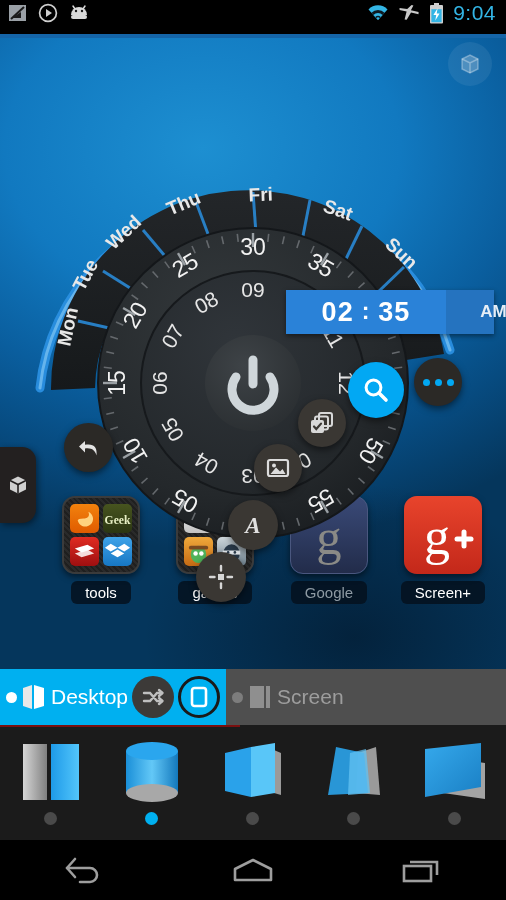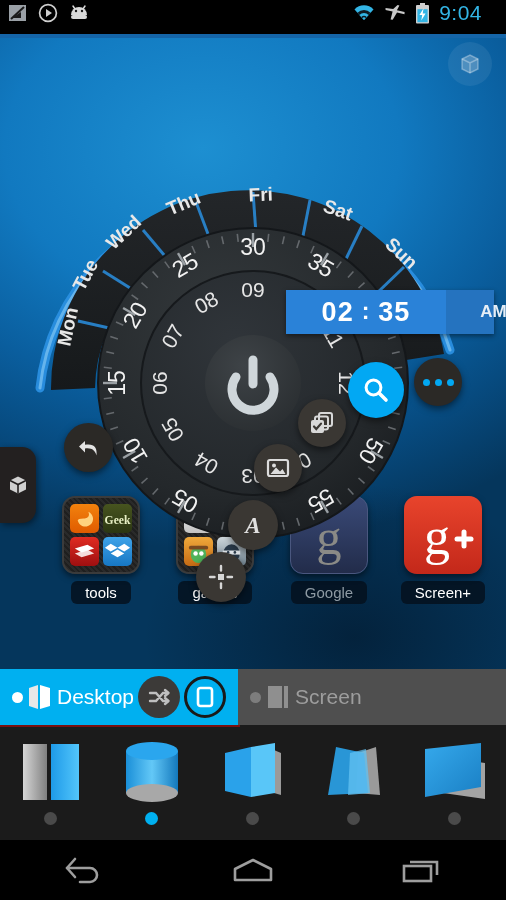--- a/index.html
+++ b/index.html
@@ -8,21 +8,21 @@
     background:#000;
     font-family:"Liberation Sans", sans-serif;
     overflow:hidden;
   }
   #screen { position:relative; width:506px; height:900px; overflow:hidden; background:#000; }
 
   
   #status-bar{
     position:absolute; top:0; left:0; width:506px; height:26px;
     background:#000; display:flex; 
-    padding:0 24px 0 8px; z-index:60;
+    padding:0 10px 0 8px; z-index:60;
   }
   .sb-left{ display:flex; align-items:center; gap:10px; }
   .sb-right{ margin-left:auto; display:flex; align-items:center; gap:9px; }
   .sb-clock{ color:#33b5e5; font-size:21px; letter-spacing:.5px; }
   .sb-icn{ display:block; }
   .blue-rule{ position:absolute; top:34px; left:0; width:506px; height:4px;
      background:#1565a8; z-index:60; }
 
   
   #wallpaper{
@@ -116,21 +116,21 @@
     background:rgba(5,16,28,.82); border-radius:6px; white-space:nowrap;
     font-family:"Liberation Sans",sans-serif;
   }
   .label.dim{ color:#8e9aa3; }
 
   
   #toolbar{
     position:absolute; left:0; top:669px; width:506px; height:56px; z-index:30;
     display:flex; background:#4f4f4f;
   }
-  .tb-tab{ display:flex; align-items:center; height:56px; padding:0 12px; gap:4px; }
+  .tb-tab{ display:flex; align-items:center; height:56px; padding:0 6px; gap:4px; }
   .tb-tab.active{ background:#00b0f0; }
   .tb-tab.inactive{ background:#4f4f4f; }
   .tb-dot{ width:11px; height:11px; border-radius:50%; background:#ffffff; flex:none; }
   .tb-dot.grey{ background:#7d7d7d; }
   .tb-name{ color:#fff; font-size:21px; white-space:nowrap; }
   .tb-name.grey{ color:#9d9d9d; }
   .tb-round{
     width:42px; height:42px; border-radius:50%; background:#3c3a38;
     display:flex; align-items:center; justify-content:center; flex:none;
   }

